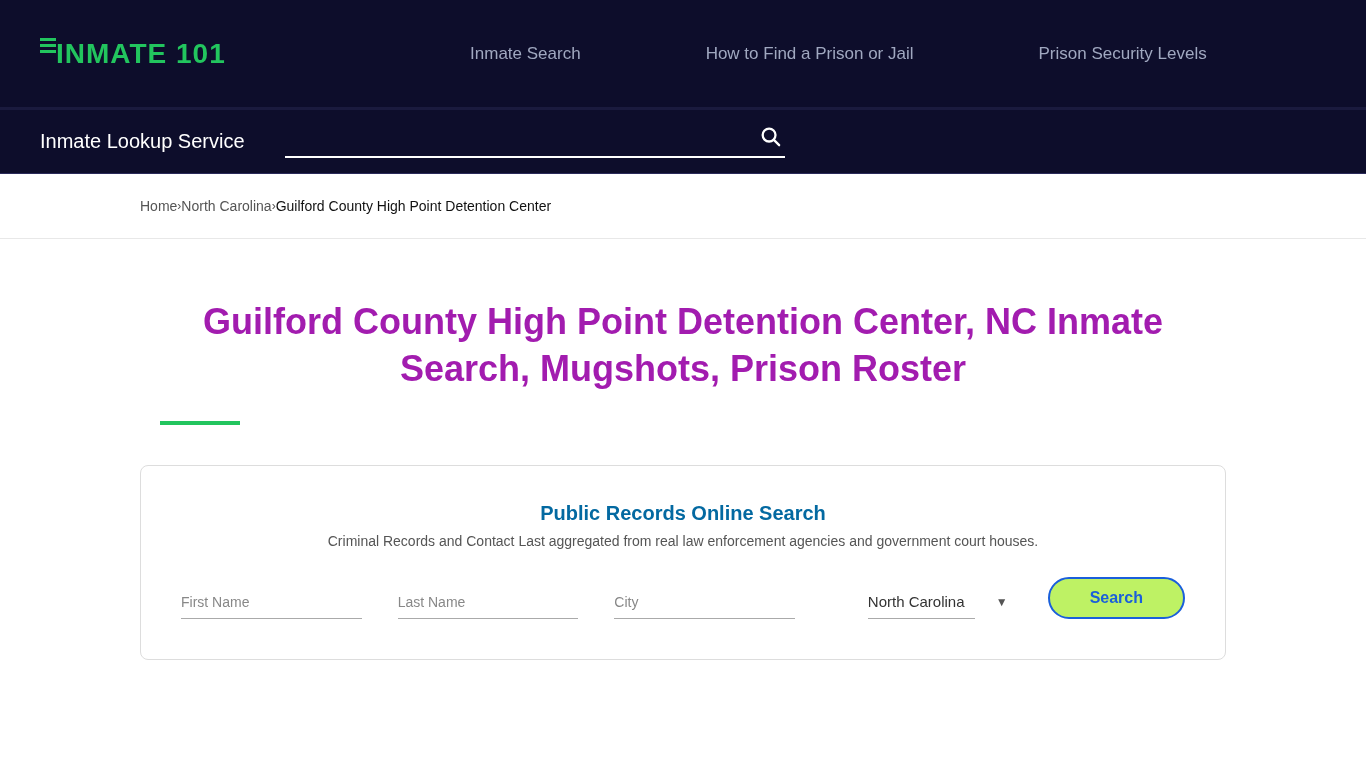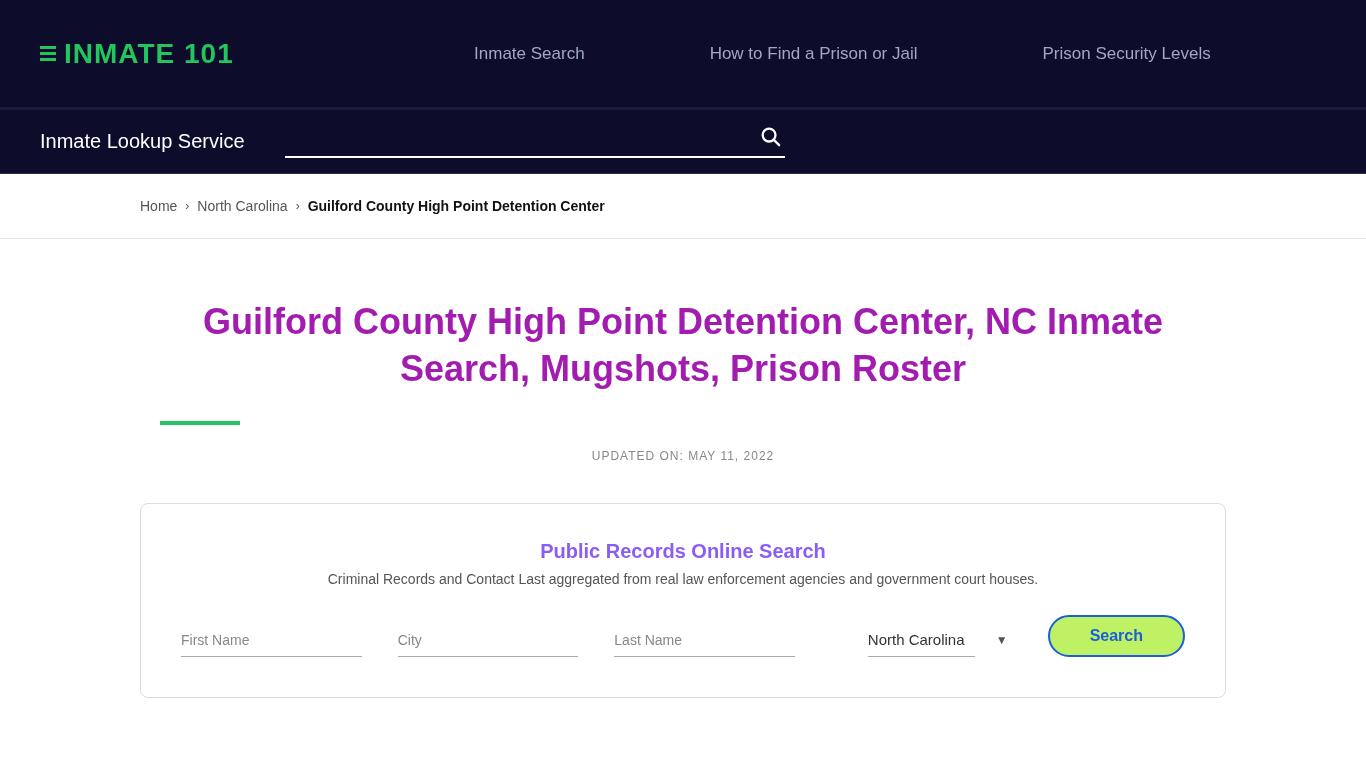--- a/index.html
+++ b/index.html
@@ -20,22 +20,21 @@
       background: #0d0d2b;
       height: 110px;
       display: flex;
       align-items: center;
       padding: 0 40px;
       border-bottom: 3px solid #1a1a3e;
     }
 
     .logo-area {
       display: flex;
-      align-items: center;
-      gap: 8px;
+      align-items: flex-start;
       margin-right: 80px;
     }
 
     .logo-bars {
       display: flex;
       flex-direction: column;
       gap: 3px;
     }
 
     .logo-bar {
@@ -120,21 +119,20 @@
     
     .breadcrumb-section {
       background: #fff;
       padding: 24px 140px;
       border-bottom: 1px solid #e8e8e8;
     }
 
     .breadcrumb {
       display: flex;
       align-items: center;
-      gap: 8px;
       font-size: 14px;
     }
 
     .breadcrumb-home {
       color: #555;
       text-decoration: none;
       cursor: pointer;
     }
 
     .breadcrumb-sep {
@@ -143,21 +141,21 @@
     }
 
     .breadcrumb-nc {
       color: #555;
       text-decoration: none;
       cursor: pointer;
     }
 
     .breadcrumb-current {
       color: #111;
-      font-weight: 700;
+      font-weight: 400;
     }
 
     
     .main-content {
       background: #fff;
       padding: 60px 140px 40px;
       text-align: center;
     }
 
     .page-title {
@@ -201,21 +199,21 @@
       border: 1px solid #ddd;
       border-radius: 8px;
       max-width: 1100px;
       margin: 40px auto 0;
       padding: 36px 40px 40px;
     }
 
     .card-title {
       font-size: 20px;
       font-weight: 700;
-      color: #8b5cf6;
+      color: #0369a1;
       margin-bottom: 8px;
     }
 
     .card-subtitle {
       font-size: 14px;
       color: #555;
       margin-bottom: 28px;
     }
 
     .search-form {
@@ -336,34 +334,33 @@
     <span class="breadcrumb-sep">›</span>
     <span class="breadcrumb-current">Guilford County High Point Detention Center</span>
   </nav>
 </div>
 
 <div class="main-content">
   <h1 class="page-title">Guilford County High Point Detention Center, NC Inmate Search, Mugshots, Prison Roster</h1>
   <div class="title-underline-wrapper">
     <div class="green-underline"></div>
   </div>
-  <p class="updated-text">UPDATED ON: MAY 11, 2022</p>
 
   <div class="public-records-card">
     <div class="card-title">Public Records Online Search</div>
     <div class="card-subtitle">Criminal Records and Contact Last aggregated from real law enforcement agencies and government court houses.</div>
     <div class="search-form">
       <div class="form-field">
         <input class="form-input" type="text" placeholder="First Name" style="">
       </div>
       <div class="form-field">
-        <input class="form-input" type="text" placeholder="City" style="">
+        <input class="form-input" type="text" placeholder="Last Name" style="">
       </div>
       <div class="form-field">
-        <input class="form-input" type="text" placeholder="Last Name" style="">
+        <input class="form-input" type="text" placeholder="City" style="">
       </div>
       <div class="state-select-wrapper">
         <div class="select-wrapper">
           <select class="state-select">
             <option>Alabama</option>
             <option>Alaska</option>
             <option>Arizona</option>
             <option>Arkansas</option>
             <option>California</option>
             <option>Colorado</option>

